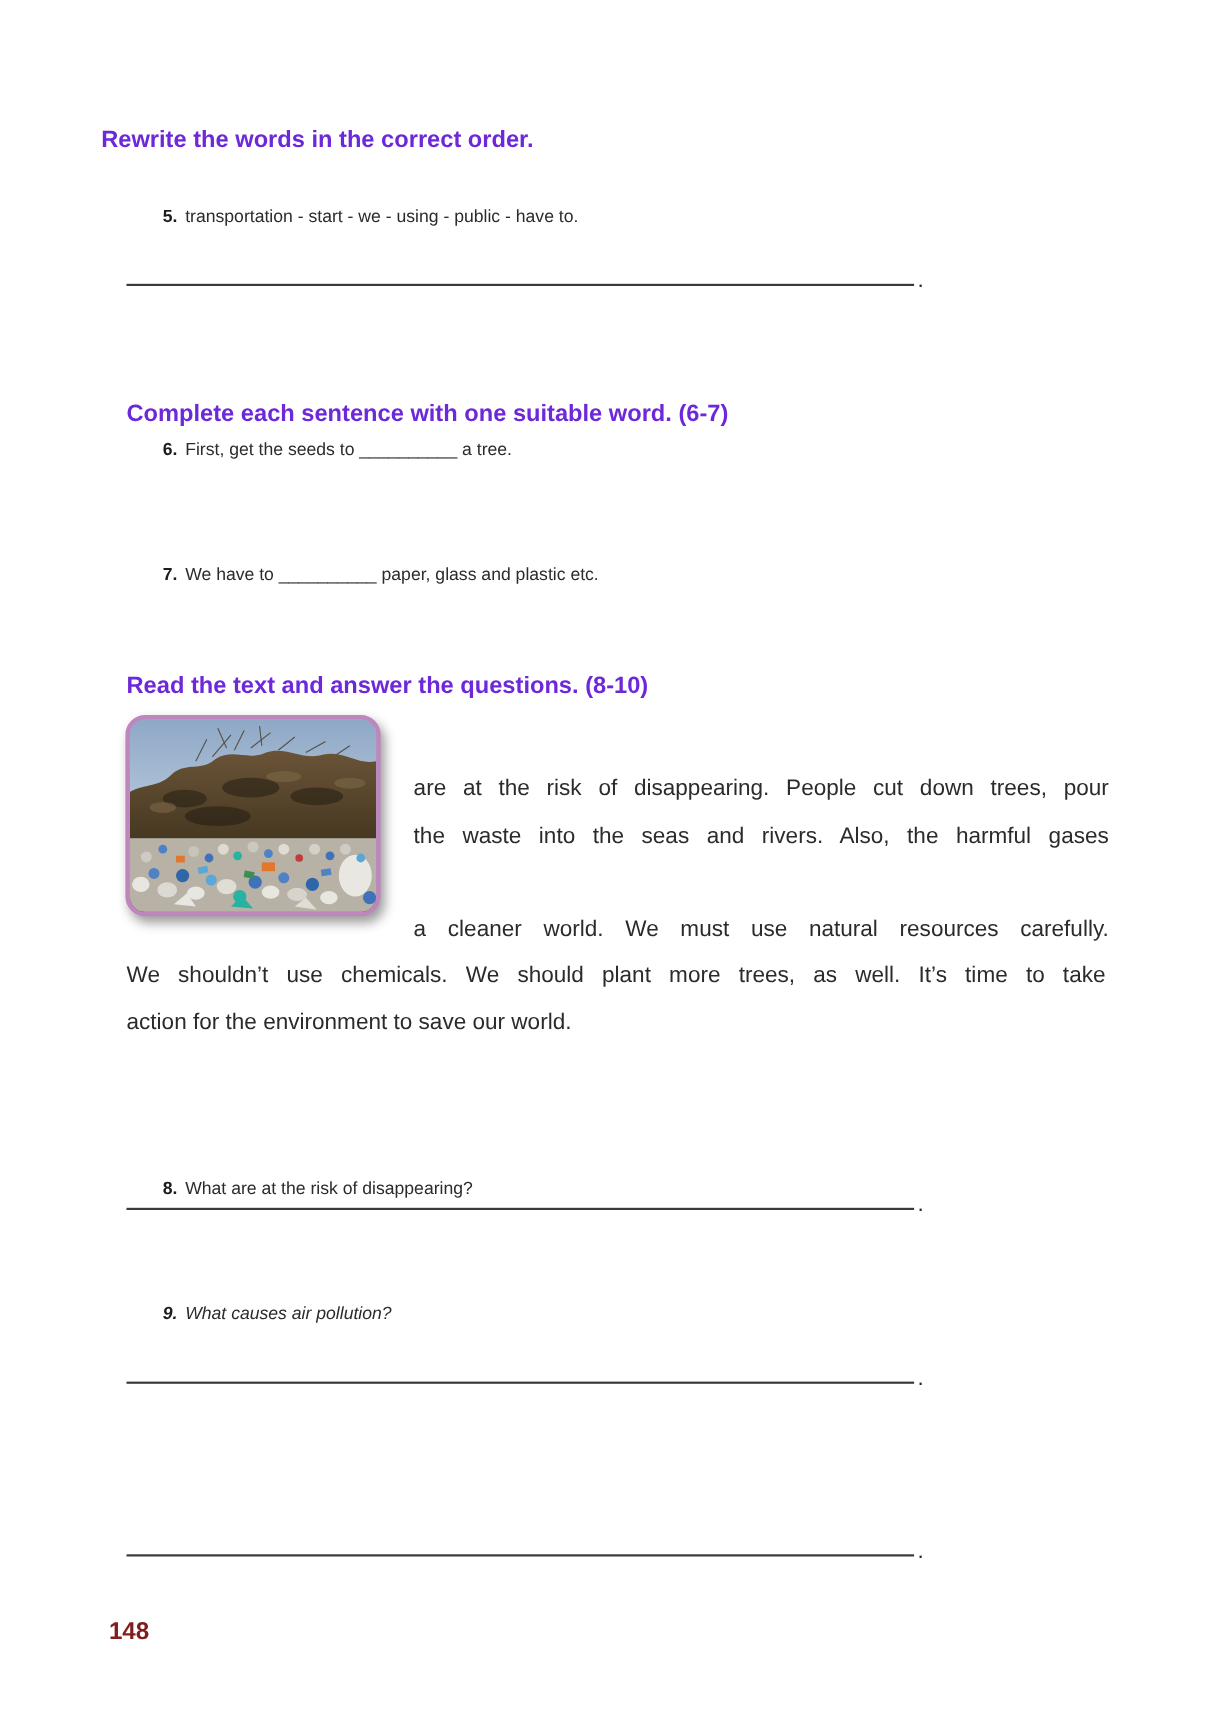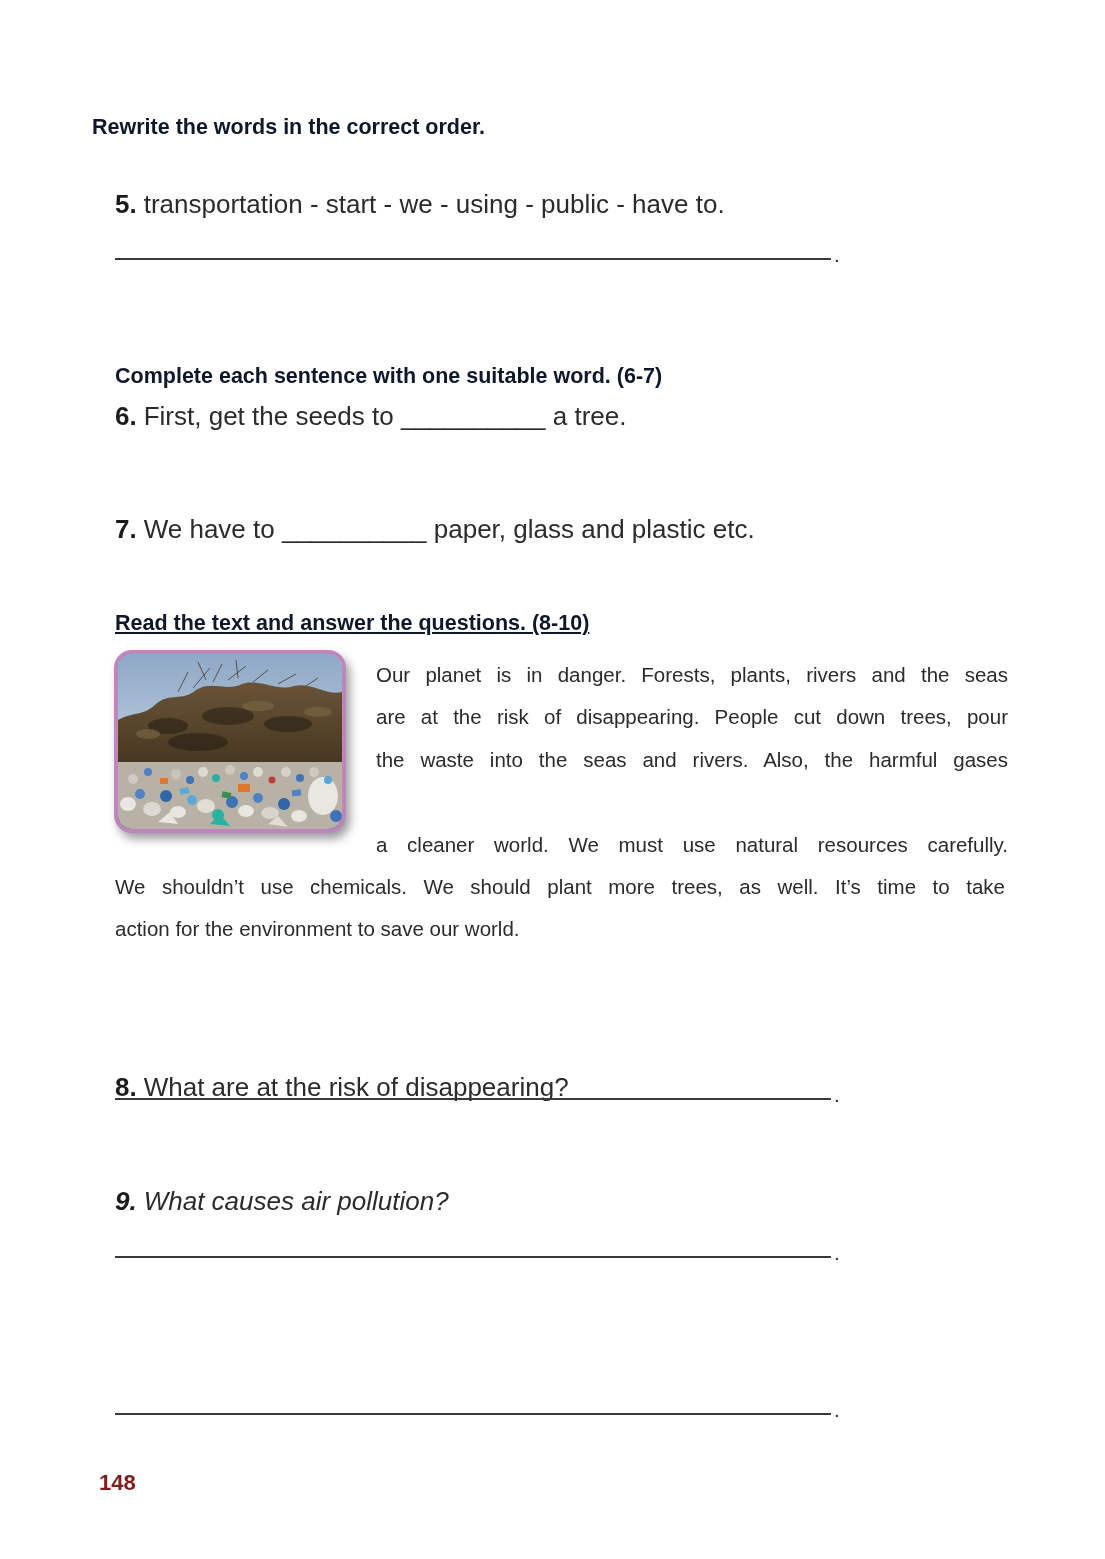--- a/index.html
+++ b/index.html
@@ -10,28 +10,29 @@
     margin: 0 auto;
     background: #ffffff;
     font-family: "Liberation Sans", "DejaVu Sans", sans-serif;
     color: #2b2b2b;
     overflow: hidden;
   }
   .h {
     position: absolute;
     font-weight: bold;
     font-size: 21.5px;
-    color: #0f172a;
+    color: #6d28d9;
     white-space: nowrap;
   }
   .q {
     position: absolute;
-    font-size: 26px;
+    font-size: 16px;
     white-space: nowrap;
     color: #2b2b2b;
+    margin-left: 33px;
   }
   .q .qnum { font-weight: bold; margin-right: 7px; color: #1c1c1c; }
   .ans {
     position: absolute;
     display: flex;
     align-items: flex-end;
   }
   .ans .rule {
     width: 716px;
     height: 2px;
@@ -110,21 +111,21 @@
   <div class="h" style="left:115px; top:348px;margin-top:16px;">Complete each sentence with one suitable word. (6-7)</div>
 
   <div class="q" style="left:115px; top:401px;">
     <span class="qnum">6.</span><span>First, get the seeds to __________ a tree.</span>
   </div>
 
   <div class="q" style="left:115px; top:514px;text-align:center;">
     <span class="qnum">7.</span><span>We have to __________ paper, glass and plastic etc.</span>
   </div>
 
-  <div class="h" style="left:115px; top:611px;text-decoration:underline;">Read the text and answer the questions. (8-10)</div>
+  <div class="h" style="left:115px; top:611px;">Read the text and answer the questions. (8-10)</div>
 
   <div class="photo" aria-label="landfill covered with plastic waste under a blue sky">
     <svg width="224" height="175" viewBox="0 0 224 175">
       <defs>
         <linearGradient id="sky" x1="0" y1="0" x2="0" y2="1">
           <stop offset="0" stop-color="#8ea8c6"></stop>
           <stop offset="1" stop-color="#bccbdd"></stop>
         </linearGradient>
         <linearGradient id="mound" x1="0" y1="0" x2="0" y2="1">
           <stop offset="0" stop-color="#6a5438"></stop>
@@ -196,21 +197,20 @@
         <path d="M40,168 L52,158 L60,170 Z" fill="#e8e6e0"></path>
         <path d="M92,170 L102,160 L112,172 Z" fill="#28b2a2"></path>
         <path d="M150,170 L160,162 L170,173 Z" fill="#e0ddd5"></path>
         <rect x="62" y="134" width="9" height="6" fill="#5aa7d8" transform="rotate(-12 66 137)"></rect>
         <rect x="104" y="138" width="9" height="6" fill="#3b8f4f" transform="rotate(10 108 141)"></rect>
         <rect x="174" y="136" width="9" height="6" fill="#4f82c4" transform="rotate(-8 178 139)"></rect>
       </g>
     </svg>
   </div>
 
-  <div class="pl" style="top:663px;">Our planet is in danger. Forests, plants, rivers and the seas</div>
   <div class="pl" style="top:705px;">are at the risk of disappearing. People cut down trees, pour</div>
   <div class="pl" style="top:748px;">the waste into the seas and rivers. Also, the harmful gases</div>
   <div class="pl" style="top:833px;">a cleaner world. We must use natural resources carefully.</div>
 
   <div class="fl just" style="top:875px;">We shouldn’t use chemicals. We should plant more trees, as well. It’s time to take</div>
   <div class="fl" style="top:917px;">action for the environment to save our world.</div>
 
   <div class="q" style="left:115px; top:1072px;">
     <span class="qnum">8.</span><span>What are at the risk of disappearing?</span>
   </div>

